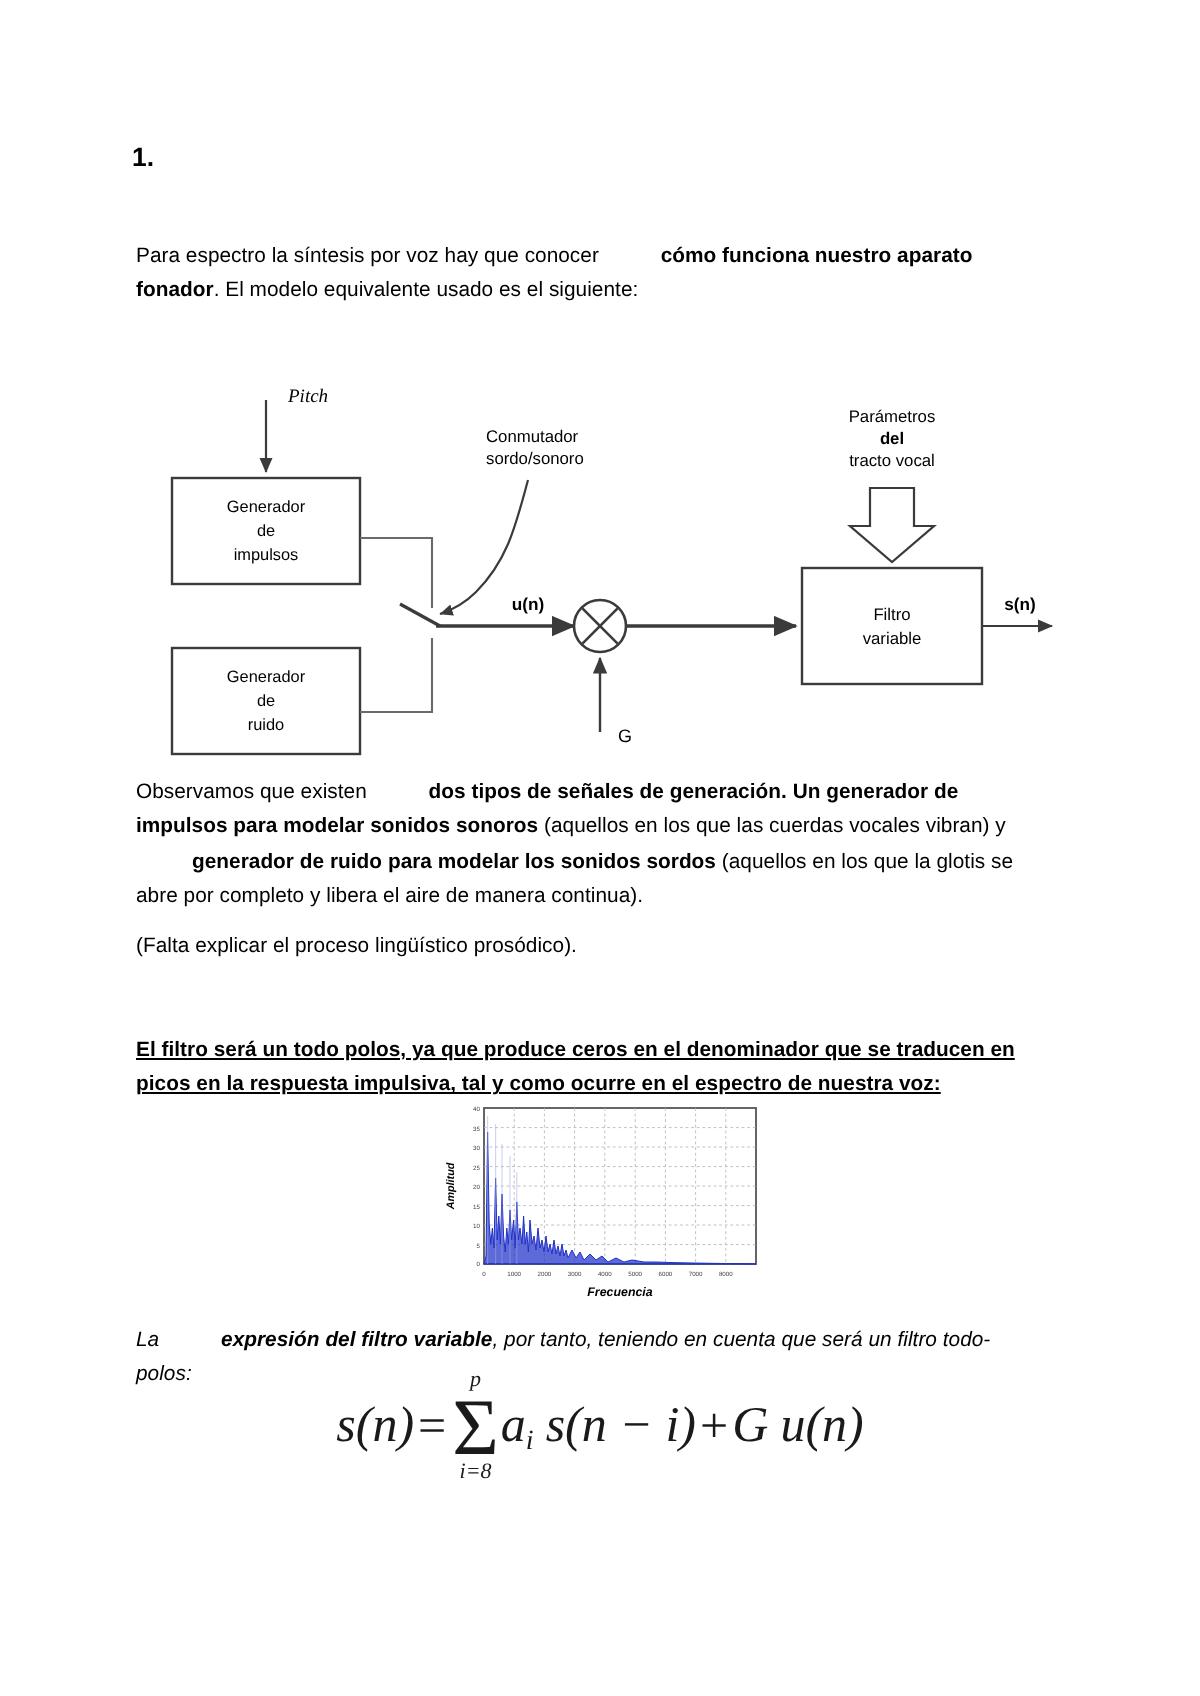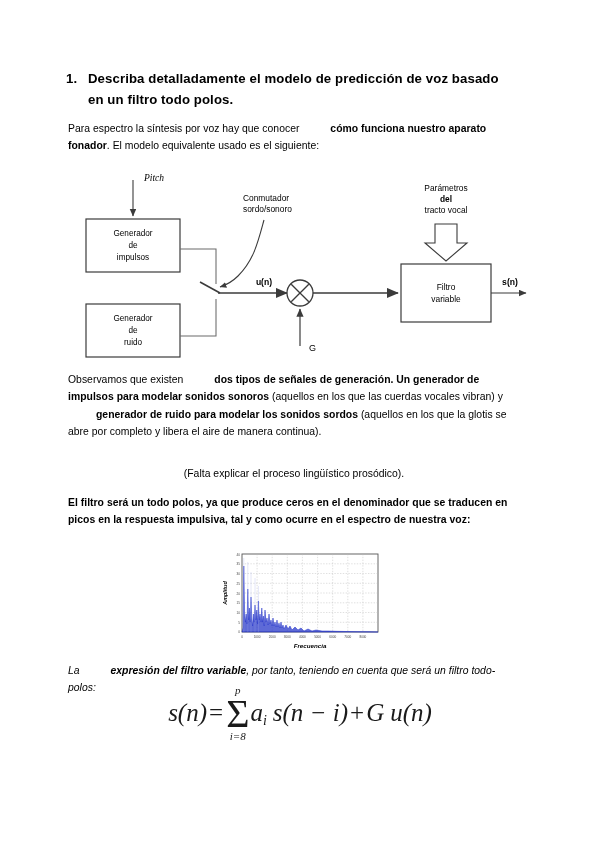--- a/index.html
+++ b/index.html
@@ -46,30 +46,30 @@
     position: absolute;
     left: 68px;
     width: 452px;
     font-size: 10.4px;
     line-height: 1.68;
     text-align: left;
     letter-spacing: 0.02px;
   }
   .para b { font-weight: bold; padding-left: 28px; }
   .p1 { top: 120px; }
-  .p2 { top: 371px; }
-  .p3 { top: 465px; text-align: center; }
-  .p4 { top: 494px; font-weight: bold; }
+  .p2 { top: 388px; }
+  .p3 { top: 465px; }
+  .p4 { top: 517px; font-weight: bold; text-decoration: underline; }
   .p5 { top: 662px; font-style: italic; }
 
   
   .diagram {
     position: absolute;
     left: 68px;
-    top: 164px;
+    top: 184px;
     width: 464px;
     height: 206px;
   }
   .diagram svg { display: block; }
 
   
   .spectrum {
     position: absolute;
     left: 216px;
     top: 548px;
@@ -121,21 +121,20 @@
   .formula .op { font-style: normal; padding: 0 2px; }
   .formula .gap { display: inline-block; width: 6px; }
 </style>
 </head>
 <body>
 
 <div class="page">
 
   <div class="heading">
     <span class="num">1.</span>
-    <span>Describa detalladamente el modelo de predicción de voz basado en un filtro todo polos.</span>
   </div>
 
   <div class="para p1">
     <span>Para espectro la síntesis por voz hay que conocer </span><b>cómo funciona nuestro aparato fonador</b><span>. El modelo equivalente usado es el siguiente:</span>
   </div>
 
   <div class="diagram">
     <svg width="464" height="206" viewBox="0 0 464 206" xmlns="http://www.w3.org/2000/svg">
       <defs>
         <marker id="arr" markerWidth="8" markerHeight="8" refX="6.5" refY="3" orient="auto">

